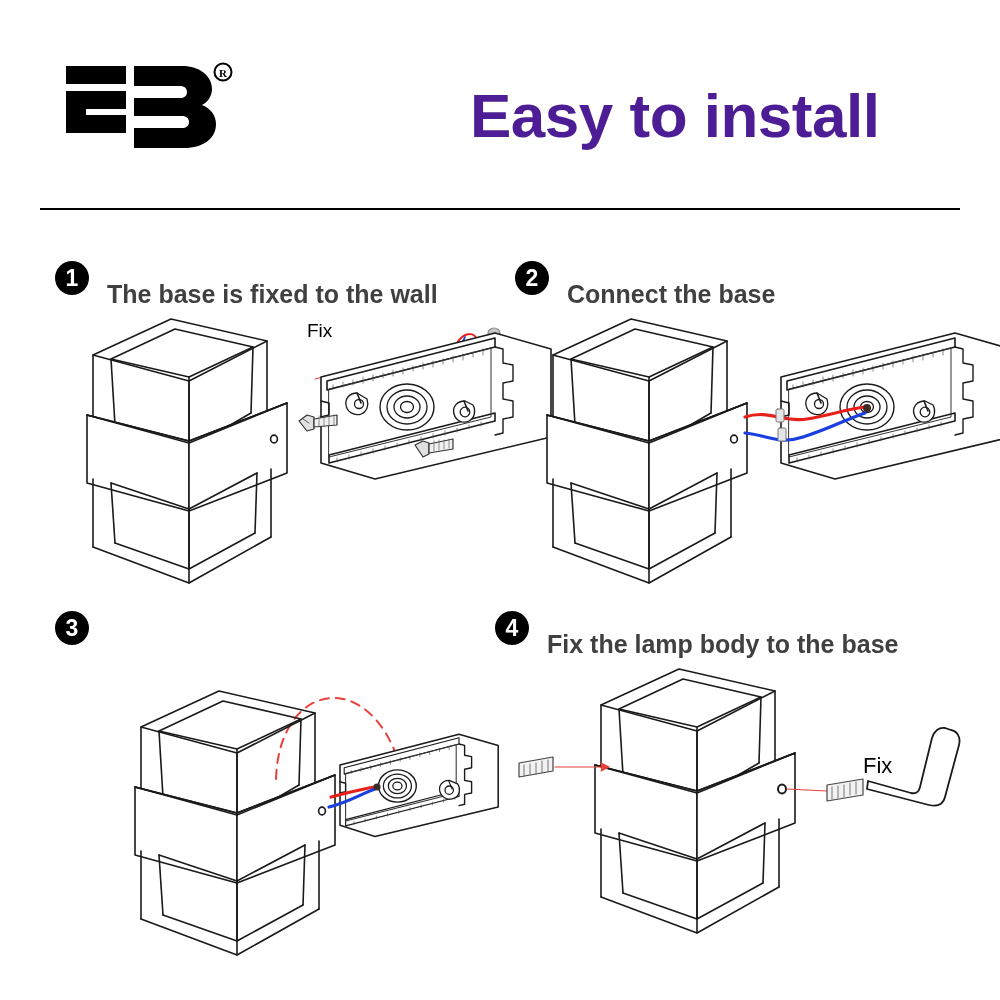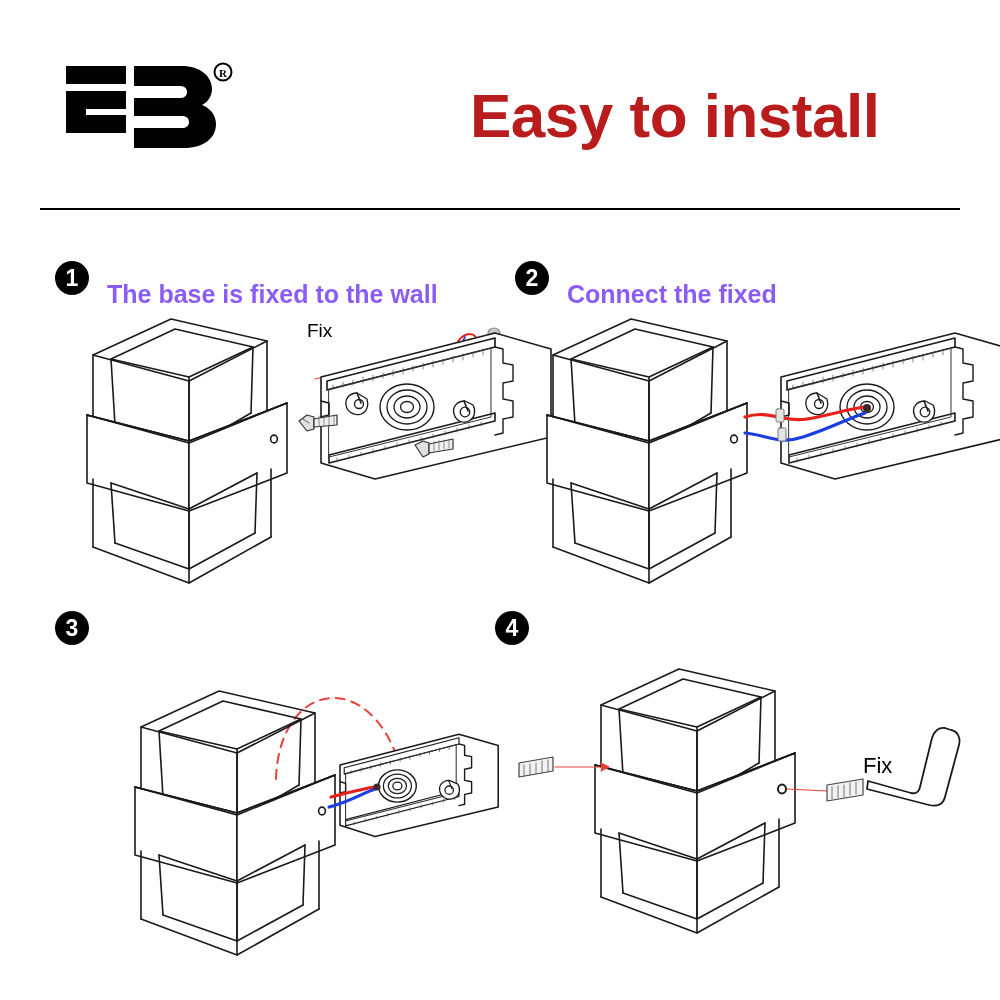--- a/index.html
+++ b/index.html
@@ -38,21 +38,21 @@
   .page-title {
     position: absolute;
     left: 470px;
     top: 85px;
     width: 500px;
     font-size: 62px;
     font-weight: bold;
     letter-spacing: -0.5px;
     line-height: 1;
     white-space: nowrap;
-    color: #b91c1c;
+    color: #4c1d95;
   }
   .header-rule {
     position: absolute;
     left: 40px;
     top: 208px;
     width: 920px;
     height: 0;
     border-top: 2.5px solid #000;
   }
 
@@ -94,21 +94,21 @@
     display: flex;
     align-items: center;
     justify-content: center;
     flex: 0 0 auto;
     line-height: 1;
   }
   .step-label {
     margin-left: 18px;
     font-size: 25px;
     font-weight: bold;
-    color: #8b5cf6;
+    color: #404040;
     line-height: 1;
     margin-top: 32px;
   }
   .step-art {
     position: absolute;
     left: 16px;
     top: 42px;
     width: 470px;
     height: 310px;
   }
@@ -301,21 +301,21 @@
                 <path d="M378 142 L378 151"></path>
             </g>
           </g>
         </svg>
       </div>
     </div>
 
     <div class="step step-2">
       <div class="step-head">
         <div class="step-badge">2</div>
-        <div class="step-label">Connect the fixed</div>
+        <div class="step-label">Connect the base</div>
       </div>
 
       <div class="step-art">
         <svg width="470" height="310" viewBox="0 0 470 310" xmlns="http://www.w3.org/2000/svg" fill="none" stroke="#1a1a1a" stroke-width="1.6" stroke-linecap="round" stroke-linejoin="round">
 
           <g>
             <path d="M22 58 L100 22 L196 44 L118 84 Z"></path>
             <path d="M40 62 L104 32 L182 50 L118 80 Z"></path>
             <path d="M22 58 L22 128"></path>
               <path d="M118 84 L118 160"></path>
@@ -511,20 +511,21 @@
             <path d="M258 160 C276 156 292 146 304 142" stroke="#1a3fe0" stroke-width="3.2" fill="none" stroke-linecap="round"></path>
           </g>
           <circle cx="306" cy="140" r="3.6" fill="#3a2a28" stroke="none"></circle>
         </svg>
       </div>
     </div>
 
     <div class="step step-4">
       <div class="step-head">
         <div class="step-badge">4</div>
+        <div class="step-label">Fix the lamp body to the base</div>
       </div>
 
       <div class="step-art">
         <svg width="470" height="310" viewBox="0 0 470 310" xmlns="http://www.w3.org/2000/svg" fill="none" stroke="#1a1a1a" stroke-width="1.6" stroke-linecap="round" stroke-linejoin="round">
 
           <g transform="translate(68,0)">
             <path d="M22 58 L100 22 L196 44 L118 84 Z"></path>
             <path d="M40 62 L104 32 L182 50 L118 80 Z"></path>
             <path d="M22 58 L22 128"></path>
               <path d="M118 84 L118 160"></path>

